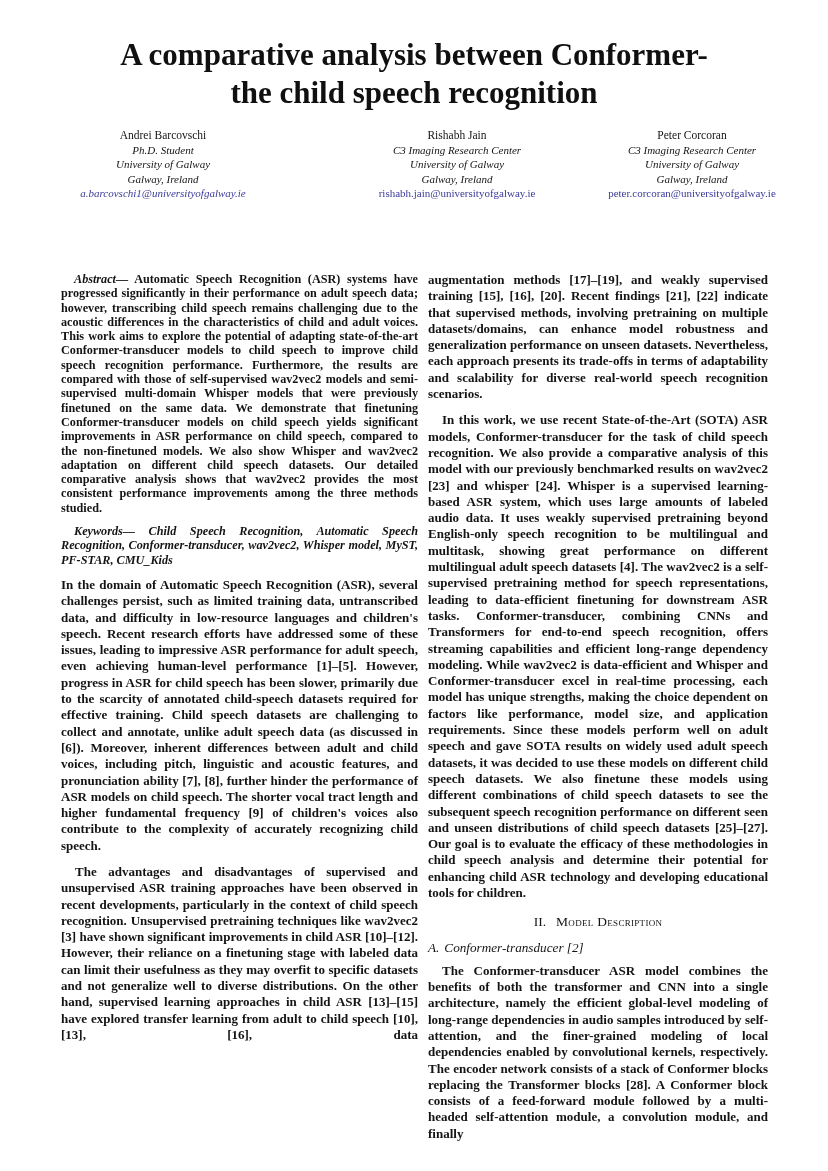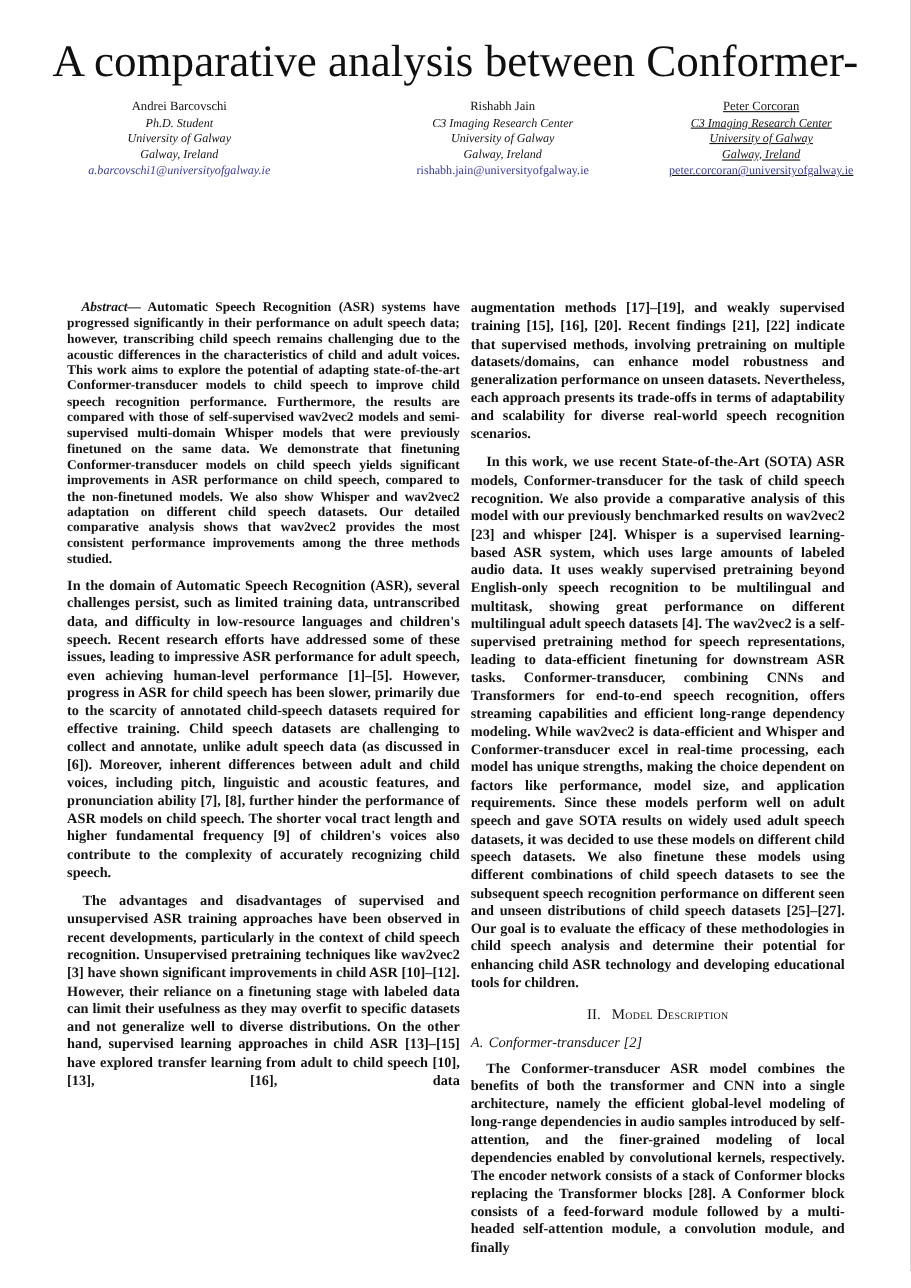--- a/index.html
+++ b/index.html
@@ -12,42 +12,42 @@
     font-family: "Liberation Serif", "DejaVu Serif", serif;
     color: #141414;
     overflow: hidden;
   }
   
   .title-block {
     padding-top: 36px;
     text-align: center;
   }
   .title-line {
-    font-size: 41px;
+    font-size: 31px;
     line-height: 38px;
-    font-weight: 400;
+    font-weight: 700;
     color: #101010;
   }
   
   .authors-row {
     position: relative;
     height: 96px;
     margin-top: 16px;
   }
   .author-col {
     position: absolute;
     top: 0;
     width: 250px;
     text-align: center;
     font-size: 11px;
     line-height: 14.6px;
   }
   .author-col.a0 { left: 38px; }
   .author-col.a1 { left: 332px; }
-  .author-col.a2 { left: 567px; text-decoration: underline; }
+  .author-col.a2 { left: 567px; }
   .author-name { font-size: 11.5px; }
   .author-role, .author-affil, .author-loc { font-style: italic; }
   .author-email { color: #3b3b99; }
   .author-email.em-it { font-style: italic; }
   
   .col {
     position: absolute;
     top: 272px;
     text-align: justify;
     hyphens: auto;
@@ -99,20 +99,21 @@
   }
   .subsec .sub-lbl { margin-right: 5px; }
 </style>
 </head>
 <body>
 
 <div class="page">
 
   <div class="title-block">
     <div class="title-line">A comparative analysis between Conformer-</div>
+    <div class="title-line">the child speech recognition</div>
   </div>
 
   <div class="authors-row">
     <div class="author-col a0">
       <div class="author-name">Andrei Barcovschi</div>
       <div class="author-role">Ph.D. Student</div>
       <div class="author-affil">University of Galway</div>
       <div class="author-loc">Galway, Ireland</div>
       <div class="author-email em-it">a.barcovschi1@universityofgalway.ie</div>
     </div>
@@ -129,20 +130,22 @@
       <div class="author-affil">University of Galway</div>
       <div class="author-loc">Galway, Ireland</div>
       <div class="author-email">peter.corcoran@universityofgalway.ie</div>
     </div>
   </div>
 
   <div class="col col-left">
     <p class="abstract"><span class="lbl">Abstract—</span>
 <span>Automatic Speech Recognition (ASR) systems have progressed significantly in their performance on adult speech data; however, transcribing child speech remains challenging due to the acoustic differences in the characteristics of child and adult voices. This work aims to explore the potential of adapting state-of-the-art Conformer-transducer models to child speech to improve child speech recognition performance. Furthermore, the results are compared with those of self-supervised wav2vec2 models and semi-supervised multi-domain Whisper models that were previously finetuned on the same data. We demonstrate that finetuning Conformer-transducer models on child speech yields significant improvements in ASR performance on child speech, compared to the non-finetuned models. We also show Whisper and wav2vec2 adaptation on different child speech datasets. Our detailed comparative analysis shows that wav2vec2 provides the most consistent performance improvements among the three methods studied.</span></p>
 
+    <p class="keywords"><span class="lbl">Keywords—</span>
+<span>Child Speech Recognition, Automatic Speech Recognition, Conformer-transducer, wav2vec2, Whisper model, MyST, PF-STAR, CMU_Kids</span></p>
 
 
     <p class="body-p no-indent">In the domain of Automatic Speech Recognition (ASR), several challenges persist, such as limited training data, untranscribed data, and difficulty in low-resource languages and children's speech. Recent research efforts have addressed some of these issues, leading to impressive ASR performance for adult speech, even achieving human-level performance [1]–[5]. However, progress in ASR for child speech has been slower, primarily due to the scarcity of annotated child-speech datasets required for effective training. Child speech datasets are challenging to collect and annotate, unlike adult speech data (as discussed in [6]). Moreover, inherent differences between adult and child voices, including pitch, linguistic and acoustic features, and pronunciation ability [7], [8], further hinder the performance of ASR models on child speech. The shorter vocal tract length and higher fundamental frequency [9] of children's voices also contribute to the complexity of accurately recognizing child speech.</p>
 
     <p class="body-p indent flush-last">The advantages and disadvantages of supervised and unsupervised ASR training approaches have been observed in recent developments, particularly in the context of child speech recognition. Unsupervised pretraining techniques like wav2vec2 [3] have shown significant improvements in child ASR [10]–[12]. However, their reliance on a finetuning stage with labeled data can limit their usefulness as they may overfit to specific datasets and not generalize well to diverse distributions. On the other hand, supervised learning approaches in child ASR [13]–[15] have explored transfer learning from adult to child speech [10], [13], [16], data</p>
   </div>
 
   <div class="col col-right">
     <p class="body-p no-indent">augmentation methods [17]–[19], and weakly supervised training [15], [16], [20]. Recent findings [21], [22] indicate that supervised methods, involving pretraining on multiple datasets/domains, can enhance model robustness and generalization performance on unseen datasets. Nevertheless, each approach presents its trade-offs in terms of adaptability and scalability for diverse real-world speech recognition scenarios.</p>
 

